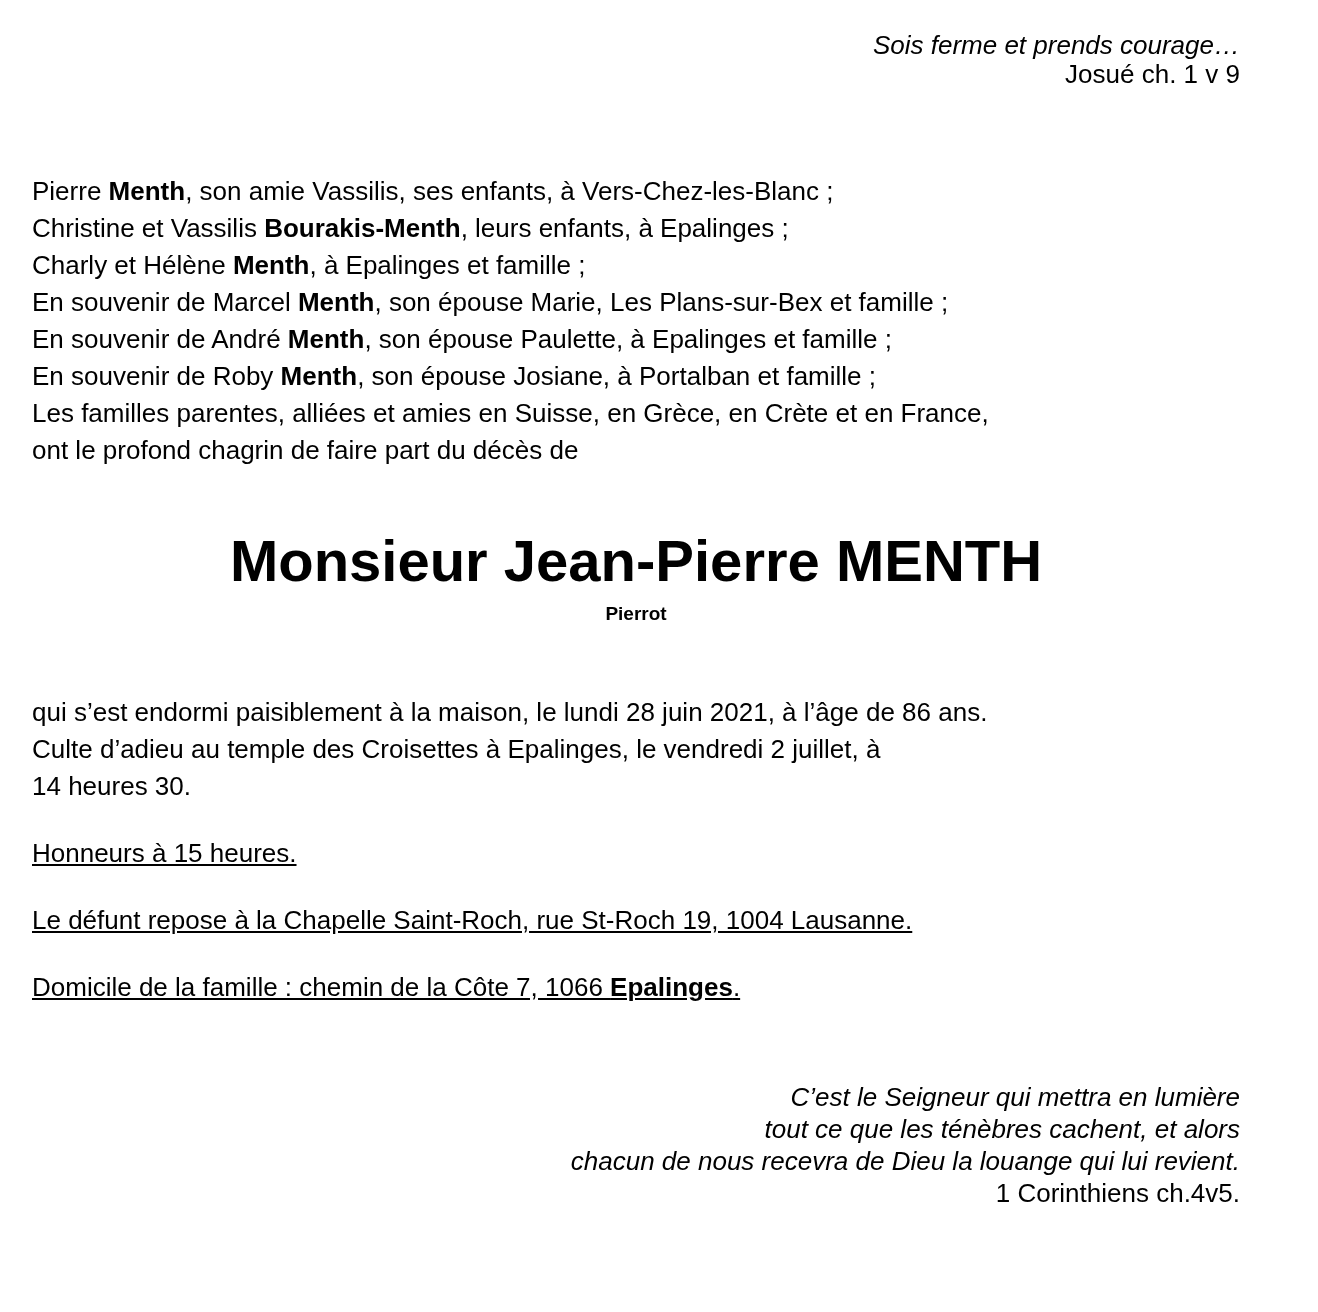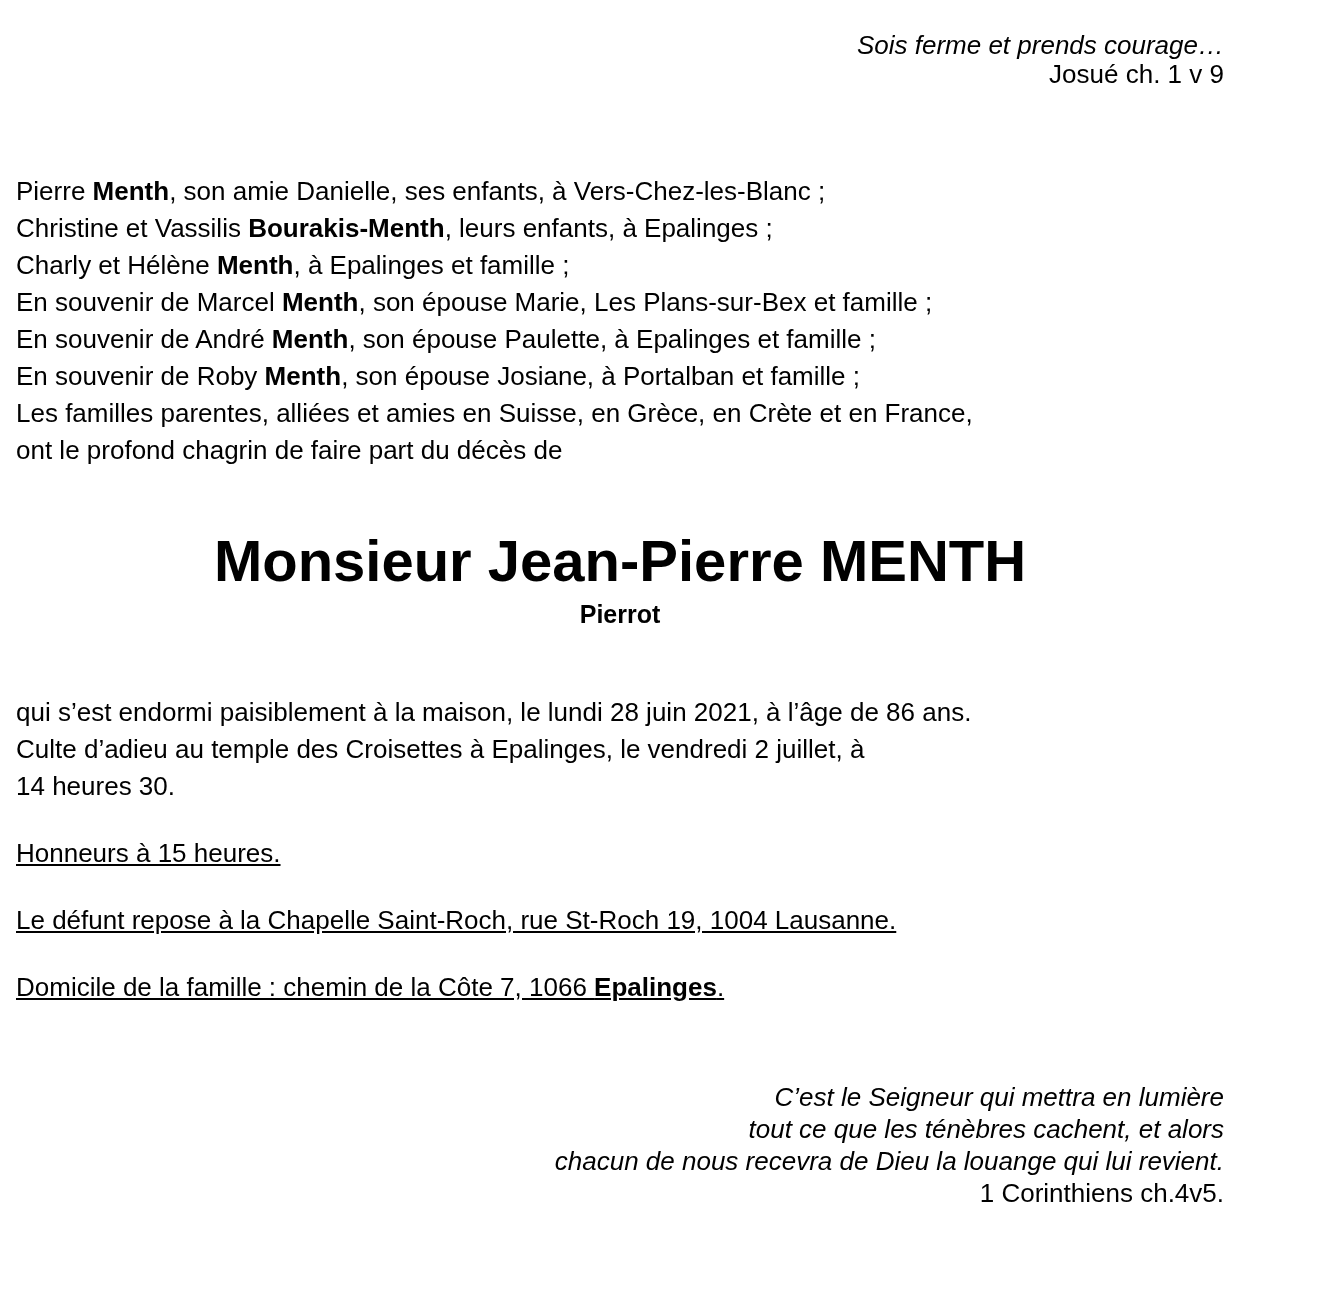--- a/index.html
+++ b/index.html
@@ -16,21 +16,21 @@
     -webkit-font-smoothing: antialiased;
   }
   .page {
     position: relative;
     width: 1318px;
     height: 1312px;
     background: #ffffff;
     overflow: hidden;
   }
   .block {
-    margin-left: 16px;
+    margin-left: 32px;
     width: 1208px;
   }
   .quote {
     text-align: right;
   }
   .top-quote {
     padding-top: 31px;
     line-height: 29px;
   }
   .family {
@@ -40,21 +40,21 @@
   .name {
     margin-top: 60px;
     text-align: center;
     font-size: 58px;
     font-weight: bold;
     line-height: 1.1;
   }
   .nickname {
     margin-top: 6px;
     text-align: center;
-    font-size: 25px;
+    font-size: 19px;
     font-weight: bold;
     line-height: 30px;
   }
   .details {
     margin-top: 65px;
     line-height: 37px;
   }
   .details .para + .para {
     margin-top: 30px;
     text-decoration: underline;
@@ -70,21 +70,21 @@
 <body>
 
 <div class="page">
 
   <div class="block quote top-quote">
       <div class="line"><span class="i">Sois ferme et prends courage…</span></div>
       <div class="line"><span>Josué ch. 1 v 9</span></div>
     </div>
 
   <div class="block family">
-      <div class="line"><span>Pierre </span><span class="b">Menth</span><span>, son amie Danielle, ses enfants, à Vers-Chez-les-Blanc ;</span></div>
+      <div class="line"><span>Pierre </span><span class="b">Menth</span><span>, son amie Vassilis, ses enfants, à Vers-Chez-les-Blanc ;</span></div>
       <div class="line"><span>Christine et Vassilis </span><span class="b">Bourakis-Menth</span><span>, leurs enfants, à Epalinges ;</span></div>
       <div class="line"><span>Charly et Hélène </span><span class="b">Menth</span><span>, à Epalinges et famille ;</span></div>
       <div class="line"><span>En souvenir de Marcel </span><span class="b">Menth</span><span>, son épouse Marie, Les Plans-sur-Bex et famille ;</span></div>
       <div class="line"><span>En souvenir de André </span><span class="b">Menth</span><span>, son épouse Paulette, à Epalinges et famille ;</span></div>
       <div class="line"><span>En souvenir de Roby </span><span class="b">Menth</span><span>, son épouse Josiane, à Portalban et famille ;</span></div>
       <div class="line"><span>Les familles parentes, alliées et amies en Suisse, en Grèce, en Crète et en France,</span></div>
       <div class="line"><span>ont le profond chagrin de faire part du décès de</span></div>
     </div>
 
   <div class="block name">Monsieur Jean-Pierre MENTH</div>

